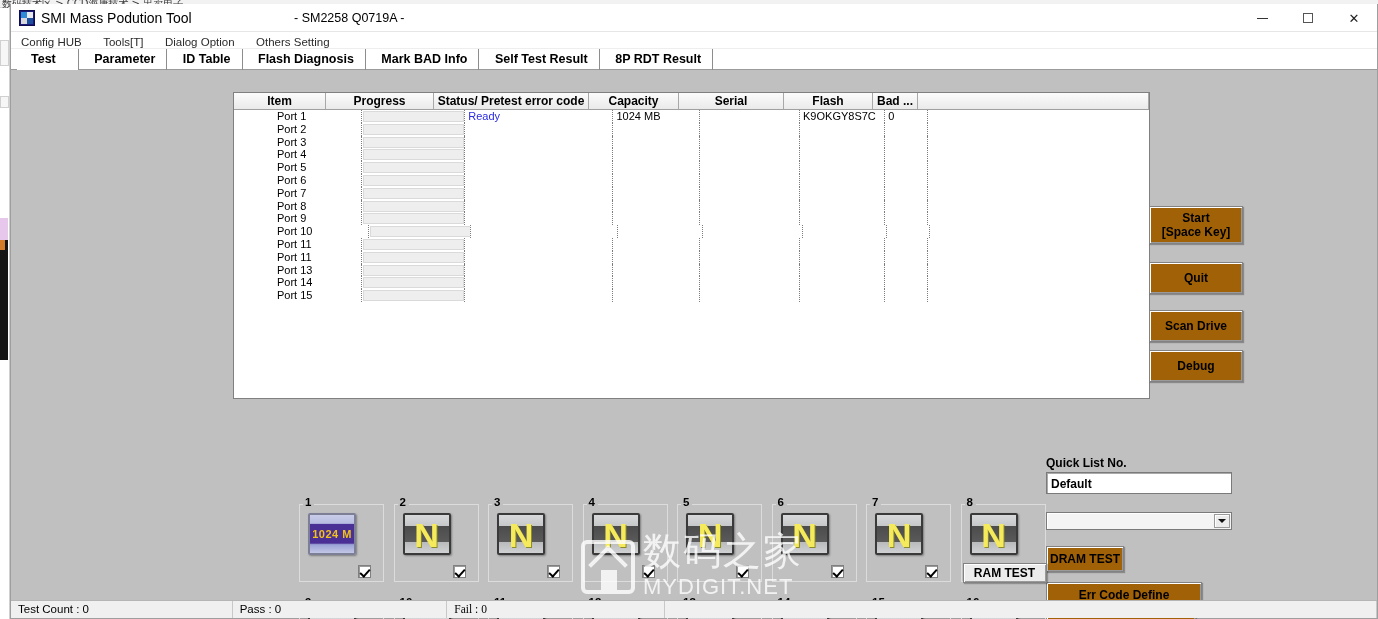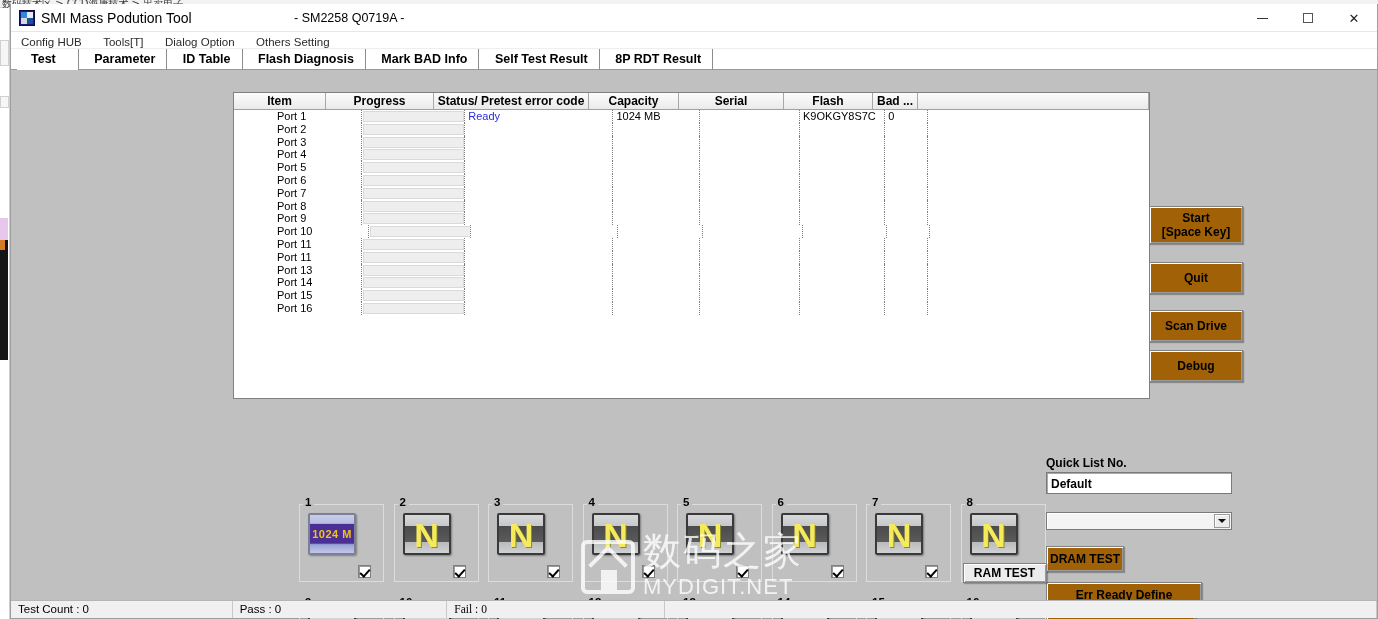--- a/index.html
+++ b/index.html
@@ -656,51 +656,39 @@
             <div class="gc pbar-cell" style="width: 108px;">
               <div class="pbar"></div>
             </div>
             <div class="gc" style="width: 155px;"></div>
             <div class="gc" style="width: 90px;"></div>
             <div class="gc" style="width: 105px;"></div>
             <div class="gc" style="width: 89px;"></div>
             <div class="gc" style="width: 45px;"></div>
             <div class="gc noborder" style="width: 231px;"></div>
           </div>
-          <div class="grow">
-            <div class="gc" style="width: 92px;">Port 16</div>
-            <div class="gc pbar-cell" style="width: 108px;">
-              <div class="pbar"></div>
-            </div>
-            <div class="gc" style="width: 155px;"></div>
-            <div class="gc" style="width: 90px;"></div>
-            <div class="gc" style="width: 105px;"></div>
-            <div class="gc" style="width: 89px;"></div>
-            <div class="gc" style="width: 45px;"></div>
-            <div class="gc noborder" style="width: 231px;"></div>
-          </div>
         </div>
     </div>
 
     <div class="sbtn" id="btn-start">Start
 [Space Key]</div>
     <div class="sbtn" id="btn-quit">Quit</div>
     <div class="sbtn" id="btn-scan">Scan Drive</div>
     <div class="sbtn" id="btn-debug">Debug</div>
 
     <div id="quicklist-label">Quick List No.</div>
     <div id="quicklist-input">Default</div>
     <div id="quicklist-combo">
       <span></span>
       <span class="arrow-box">
           <i></i>
         </span>
     </div>
     <div class="sbtn" id="btn-dram">DRAM TEST</div>
-    <div class="sbtn" id="btn-err">Err Ready Define</div>
+    <div class="sbtn" id="btn-err">Err Code Define</div>
     <div class="sbtn" id="btn-init">Initial Card Spend Time</div>
 
     <div id="slot-area">
         <div class="slot" style="left: 288px; top: 434px;">
           <div class="slot-num">1</div>
           <div class="card memcard">
             <div class="cap">1024 M</div>
           </div>
           <div class="chk" style="left: 58px; top: 60px;"></div>
         </div>

